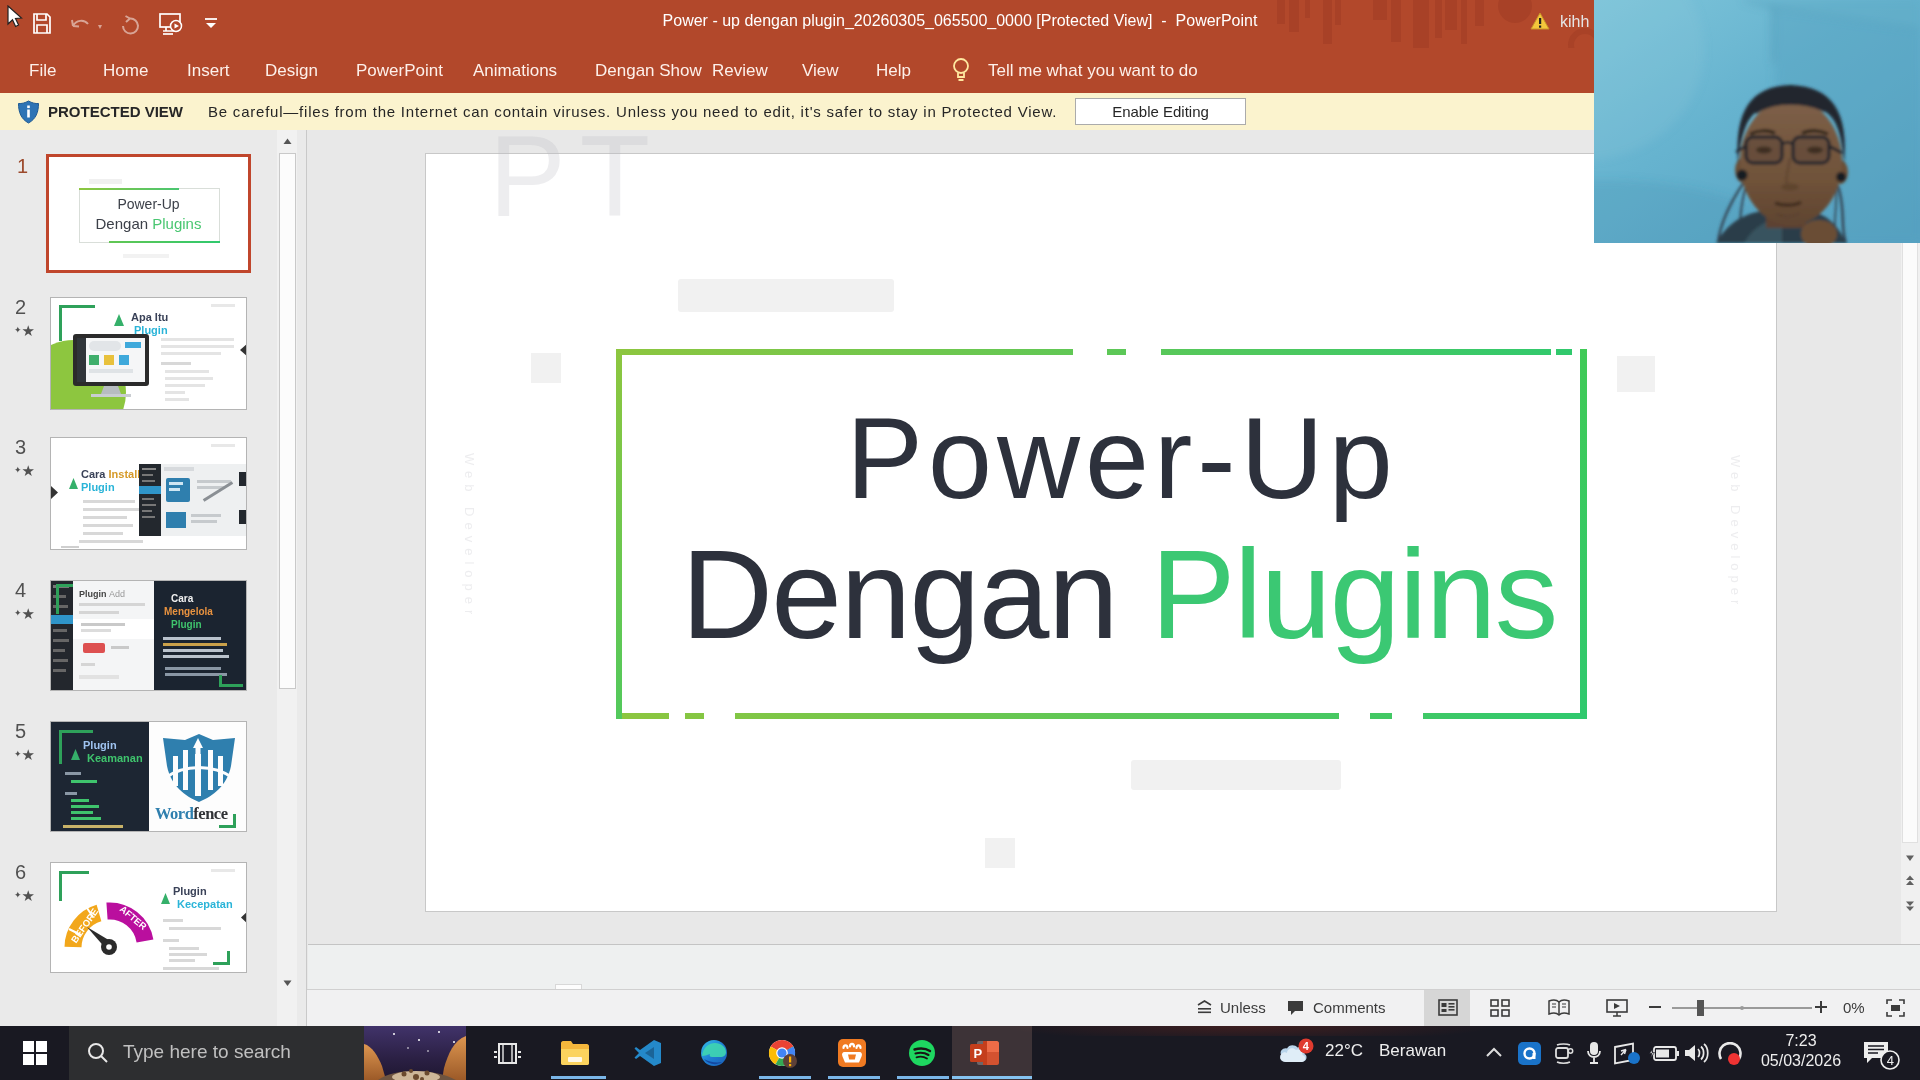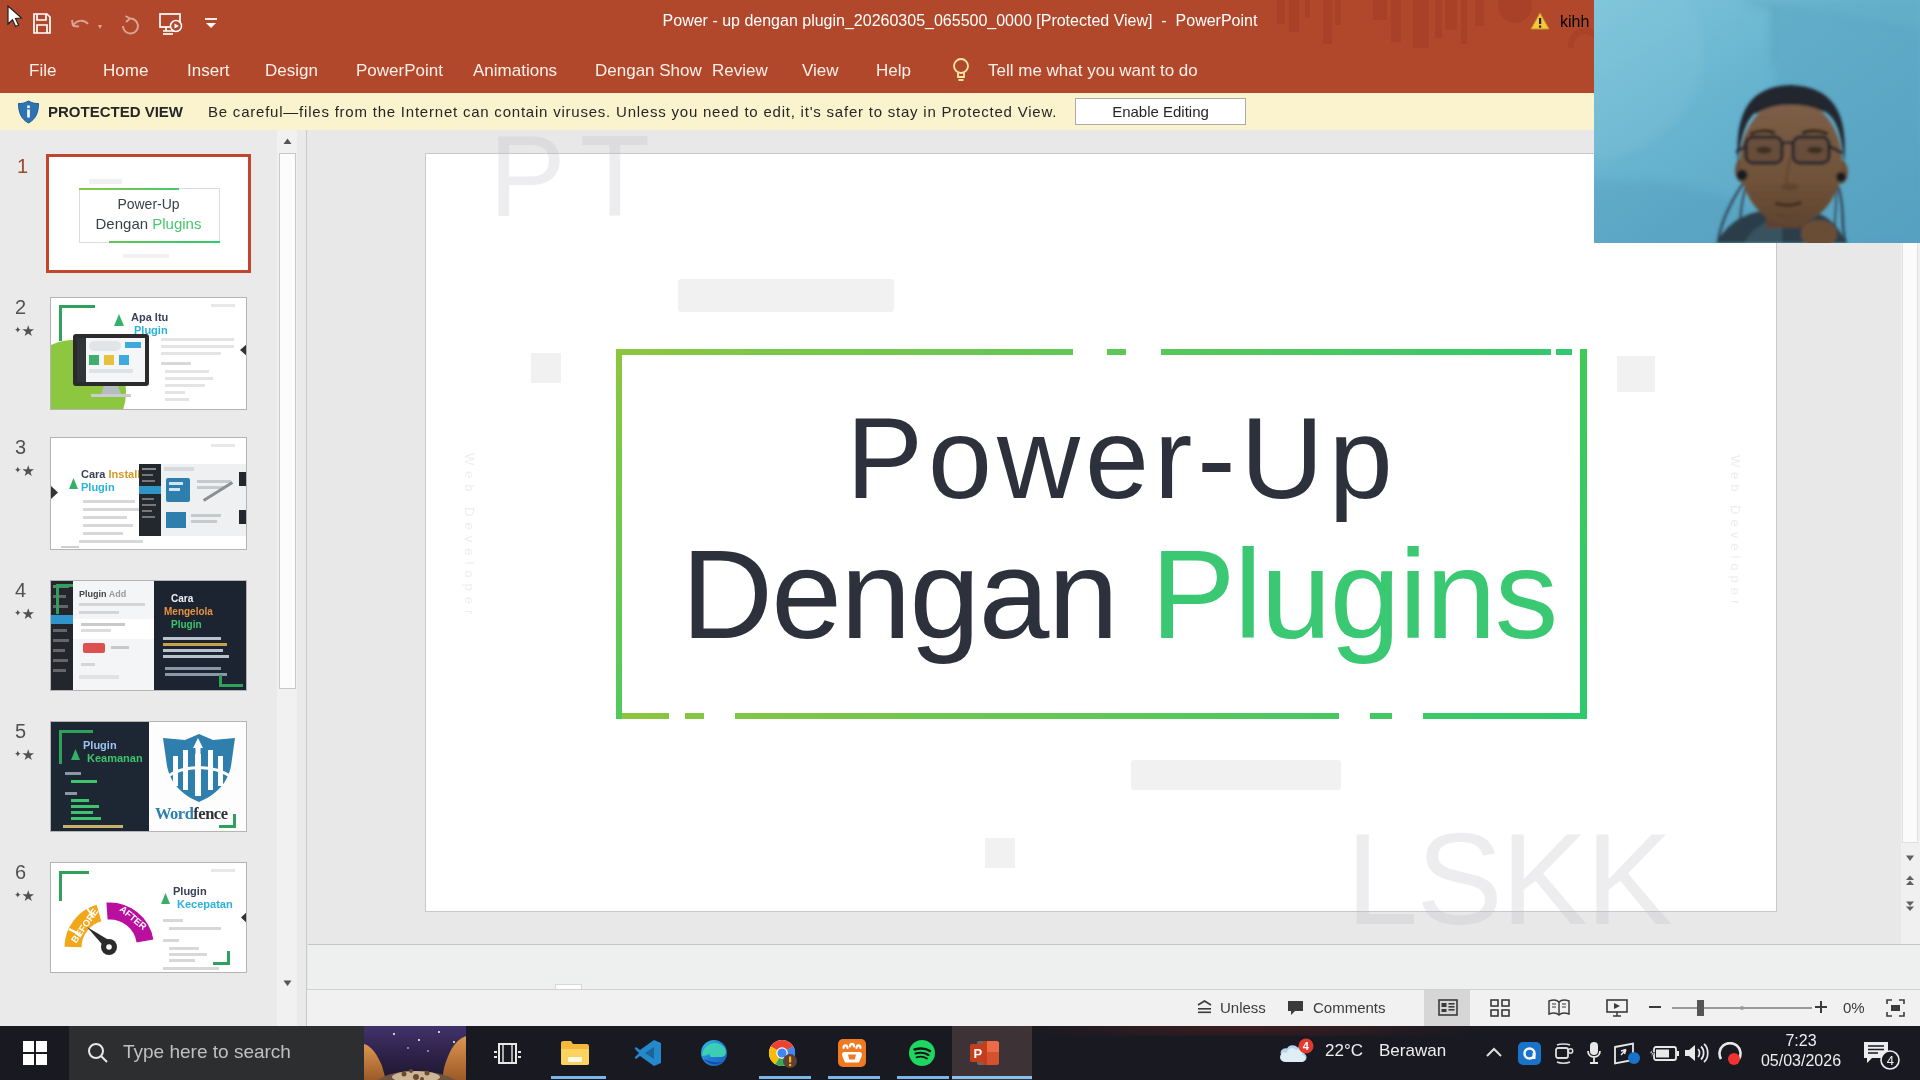--- a/index.html
+++ b/index.html
@@ -69,21 +69,20 @@
             <path d="M2 11 L6 6.5 10 11 Z" fill="#606060"></path>
           </svg></div>
       <div class="abs" style="left:3px;top:768px"><svg width="12" height="12">
             <path d="M2 1.5 L10 1.5 6 6 Z" fill="#606060"></path>
             <path d="M2 6.5 L10 6.5 6 11 Z" fill="#606060"></path>
           </svg></div>
     </div>
   </div>
 
   <div class="wm" style="left:489px;top:110px;font-size:115px;letter-spacing:14px">PT</div>
-  <div class="wm" style="left:1346px;top:804px;font-size:130px;letter-spacing:-2px">LSKK</div>
   <div class="wm" style="left:462px;top:453px;font-size:13px;letter-spacing:6px;writing-mode:vertical-rl">Web Developer</div>
   <div class="wm" style="left:1728px;top:455px;font-size:13px;letter-spacing:5px;writing-mode:vertical-rl">Web Developer</div>
 
   <div id="notesband" class="abs"></div>
   <div class="abs" style="left:555px;top:984px;width:27px;height:8px;background:#fdfdfd;border:1px solid #d8d8d8"></div>
   <div id="statusbar" class="abs">
     <span class="abs" style="left:14px;top:9px">Slide 1 of 9</span>
     <span class="abs" style="left:118px;top:9px">English (Indonesia)</span>
     <svg class="abs" style="left:1196px;top:10px" width="17" height="16" viewBox="0 0 17 16">
         <path d="M2 5 L8.5 1 15 5" fill="none" stroke="#3b3b3b" stroke-width="1.6"></path>
@@ -155,21 +154,21 @@
         <circle cx="250" cy="6" r="17"></circle>
         <circle cx="320" cy="45" r="14" fill="none" stroke="#a03c24" stroke-width="6" opacity="0.9"></circle>
       </g>
     </svg>
     <div class="abs title">Power - up dengan plugin_20260305_065500_0000 [Protected View]&nbsp; -&nbsp; PowerPoint</div>
     <svg class="abs" style="left:1530px;top:12px" width="20" height="18" viewBox="0 0 20 18">
         <path d="M10 1 L19 17 H1 Z" fill="#f4c73c" stroke="#c9932a" stroke-width="1"></path>
         <rect x="9" y="6" width="2.2" height="6" fill="#222"></rect>
         <rect x="9" y="13.5" width="2.2" height="2.2" fill="#222"></rect>
       </svg>
-    <div class="abs" style="left:1560px;top:13px;font-size:16px;color:#000000">kihh</div>
+    <div class="abs" style="left:1560px;top:13px;font-size:16px;color:#e5e5e5">kihh</div>
     <svg class="abs" style="left:6px;top:5px" width="17" height="24" viewBox="0 0 17 24">
         <path d="M2 1 L2 19 L6.5 14.8 L9.6 21.5 L12.6 20 L9.5 13.5 L15.5 13 Z" fill="#fff" stroke="#222" stroke-width="1.2"></path>
       </svg>
     <svg class="abs" style="left:33px;top:13px" width="18" height="21" viewBox="0 0 18 21">
         <g fill="none" stroke="#fff" stroke-width="1.7">
           <path d="M1 1 H14 L17 4 V20 H1 Z"></path>
           <path d="M4 1 V7 H13 V1"></path>
           <path d="M4 20 V12 H14 V20"></path>
         </g>
       </svg>
@@ -320,21 +319,21 @@
       <div class="abs" style="left:2px;top:24px;width:15px;height:3px;background:#666"></div>
       <div class="abs" style="left:0px;top:34px;width:22px;height:9px;background:#2f95c9"></div>
       <div class="abs" style="left:2px;top:48px;width:14px;height:3px;background:#666"></div>
       <div class="abs" style="left:2px;top:58px;width:16px;height:3px;background:#666"></div>
       <div class="abs" style="left:2px;top:68px;width:12px;height:3px;background:#666"></div>
       <div class="abs" style="left:2px;top:78px;width:15px;height:3px;background:#666"></div>
       <div class="abs" style="left:2px;top:88px;width:13px;height:3px;background:#666"></div>
       <div class="abs" style="left:5px;top:3px;width:3px;height:30px;background:#2ea15a"></div>
       <div class="abs" style="left:5px;top:3px;width:26px;height:3px;background:#2ea15a"></div>
       <div class="abs" style="left:22px;top:0px;width:81px;height:111px;background:#f4f5f6"></div>
-      <div class="abs" style="left:28px;top:8px;font-size:9px;font-weight:bold;color:#444">Plugin <span style="color:#999;font-weight:bold">Add</span></div>
+      <div class="abs" style="left:28px;top:8px;font-size:9px;font-weight:bold;color:#444">Plugin <span style="color:#999;font-weight:normal">Add</span></div>
       <div class="abs" style="left:28px;top:22px;width:66px;height:3px;background:#d5d5d5"></div>
       <div class="abs" style="left:28px;top:30px;width:40px;height:3px;background:#d5d5d5"></div>
       <div class="abs" style="left:22px;top:38px;width:81px;height:20px;background:#fff"></div>
       <div class="abs" style="left:30px;top:42px;width:44px;height:3px;background:#c9c9c9"></div>
       <div class="abs" style="left:30px;top:48px;width:30px;height:3px;background:#dcdcdc"></div>
       <div class="abs" style="left:32px;top:62px;width:22px;height:10px;background:#dd5050;border-radius:2px"></div>
       <div class="abs" style="left:60px;top:65px;width:18px;height:3px;background:#c9c9c9"></div>
       <div class="abs" style="left:30px;top:82px;width:14px;height:3px;background:#d5d5d5"></div>
       <div class="abs" style="left:28px;top:94px;width:40px;height:4px;background:#e2e2e2"></div>
       <div class="abs" style="left:103px;top:0;width:94px;height:111px;background:#1b2430"></div>

